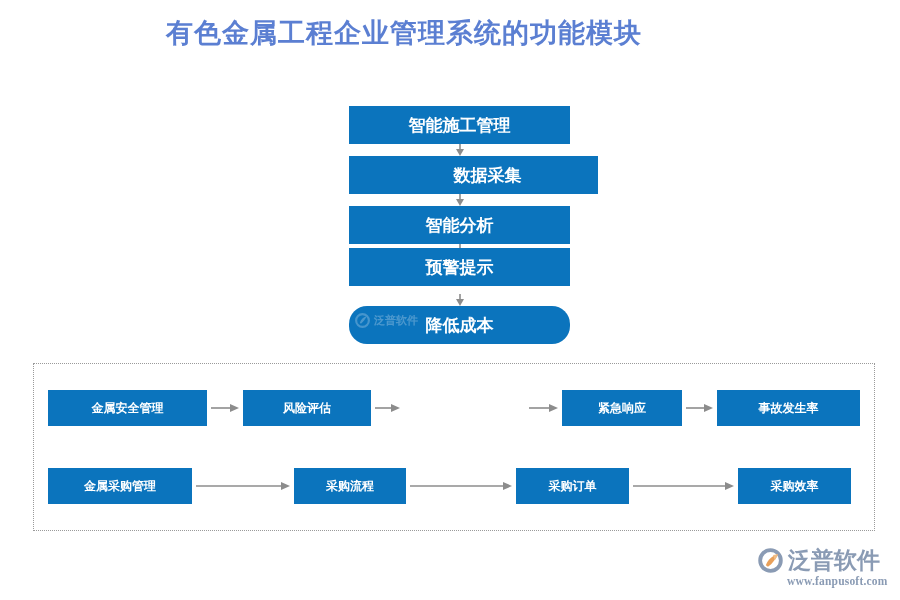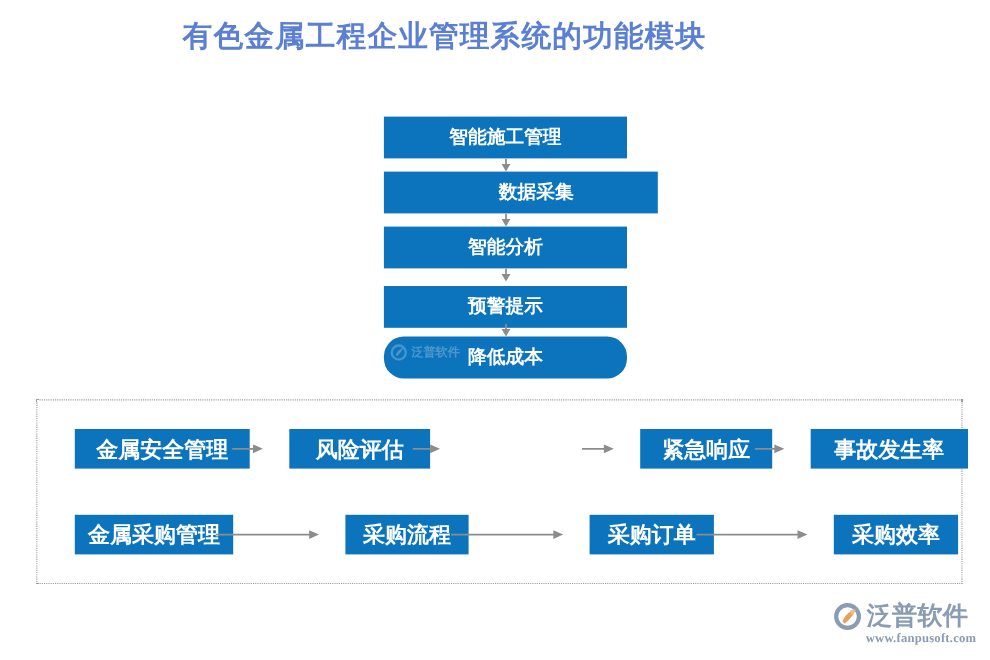--- a/index.html
+++ b/index.html
@@ -54,21 +54,21 @@
   
   .vbox {
     left: 349px;
     width: 221px;
     height: 38px;
     font-size: 17px;
   }
   .vbox-1 { top: 106px; }
   .vbox-2 { top: 156px; padding-left: 28px; }
   .vbox-3 { top: 206px; }
-  .vbox-4 { top: 260px; }
+  .vbox-4 { top: 248px; }
   .vbox-5 { top: 306px; border-radius: 18px; }
 
   .varrow {
     position: absolute;
     left: 453px;
     width: 14px;
     height: 12px;
   }
   .varrow-1 { top: 144px; }
   .varrow-2 { top: 194px; }
@@ -82,22 +82,21 @@
     top: 363px;
     width: 842px;
     height: 168px;
     border: 1px dotted #9a9a9a;
     box-sizing: border-box;
   }
 
   
   .hbox {
     height: 36px;
-    font-size: 20px;
-    margin-left: 20px;
+    font-size: 12px;
   }
   .row1 { top: 390px; }
   .row2 { top: 468px; }
 
   .harrow {
     position: absolute;
     height: 12px;
   }
   .harrow.row1 { top: 402px; }
   .harrow.row2 { top: 480px; }

